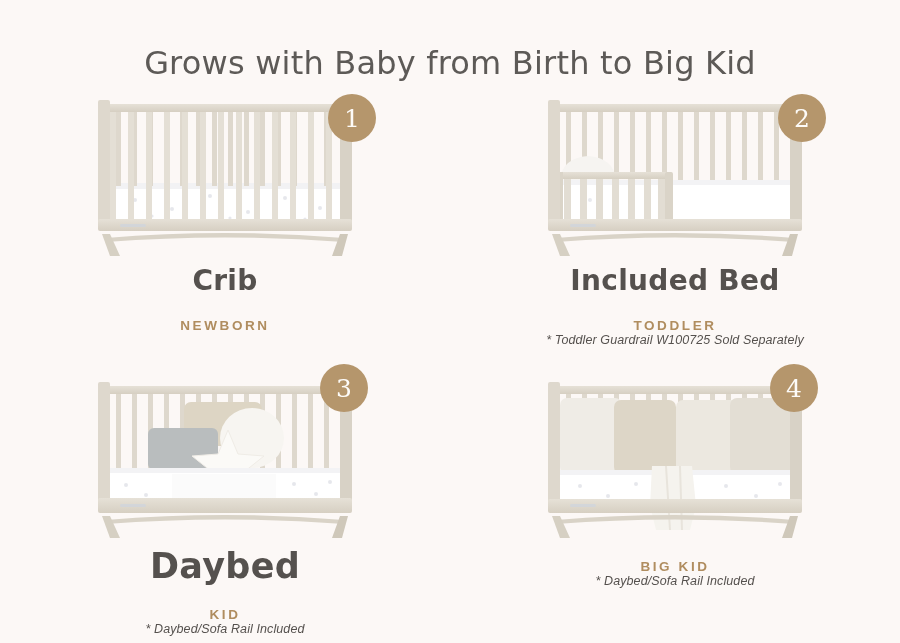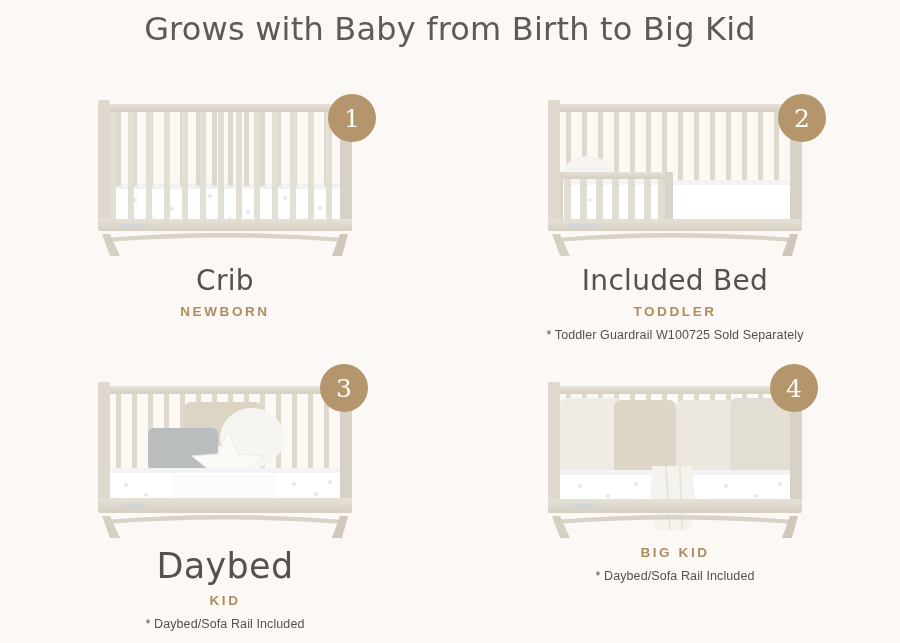--- a/index.html
+++ b/index.html
@@ -11,21 +11,21 @@
   }
   .page{position:relative;width:900px;height:643px;box-sizing:border-box;}
 
   .page-title{
     text-align:center;
     font-family:"DejaVu Sans",sans-serif;
     font-weight:400;
     font-size:32px;
     color:#5d5a57;
     letter-spacing:.2px;
-    padding-top:10px;
+    padding-top:44px;
     margin:0;
   }
 
   .grid{
     position:absolute;
     top:82px;left:0;
     width:900px;
     display:grid;
     grid-template-columns:450px 450px;
     grid-template-rows:282px 282px;
@@ -46,40 +46,40 @@
     z-index:5;
   }
   .badge-1{top:6px;right:-6px;}
   .badge-2{top:6px;right:-6px;}
   .badge-3{top:-6px;right:2px;}
   .badge-4{top:-6px;right:2px;}
 
   .cap{ text-align:center; width:100%; }
   .cap-title{
     font-family:"DejaVu Sans",sans-serif;
-    font-weight:400;
+    font-weight:700;
     font-size:28px;
     color:#55514e;
     margin:8px 0 0 0;
     letter-spacing:.3px;
   }
   .cap-sub{
     font-family:"Liberation Sans",sans-serif;
     font-weight:700;
     font-size:13.5px;
     color:#b08d5f;
     letter-spacing:2.6px;
-    margin-top:7px;
+    margin-top:21px;
   }
   .cap-note{
     font-family:"Liberation Sans",sans-serif;
     font-size:12.5px;
     color:#55514e;
-    margin-top:9px;
     letter-spacing:.1px;
+    font-style:italic;
   }
   .r2 .cap-title{font-size:35px;}
 </style>
 </head>
 <body>
 
 <div class="page">
 
   <h1 class="page-title">Grows with Baby from Birth to Big Kid</h1>
 

